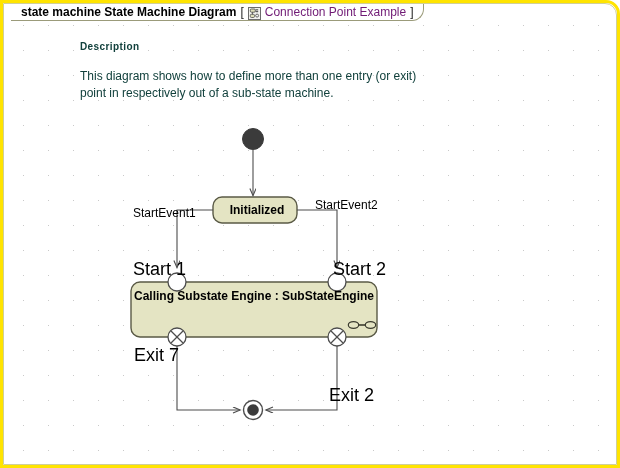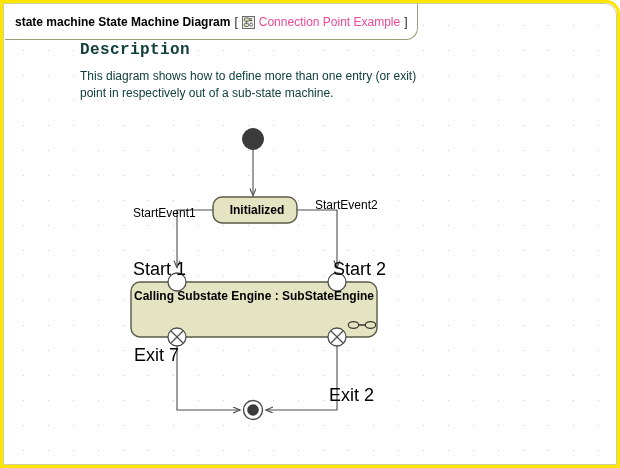--- a/index.html
+++ b/index.html
@@ -56,23 +56,23 @@
       radial-gradient(circle, #c9c9c9 0.6px, rgba(255,255,255,0) 0.8px);
     background-size: 25px 25px;
     background-position: 7px 9px;
     overflow: hidden;
     z-index: 1;
   }
 
   
   .title-tab {
     position: absolute;
-    left: 5px;
+    left: 11px;
     top: 4px;
-    height: 36px;
+    height: 17px;
     box-sizing: border-box;
     background: #ffffff;
     border-right: 1px solid #9b9b7a;
     border-bottom: 1px solid #9b9b7a;
     border-bottom-right-radius: 12px;
     padding: 0 9px 0 10px;
     display: flex;
     align-items: center;
     white-space: nowrap;
     z-index: 20;
@@ -96,34 +96,33 @@
   .title-icon {
     display: inline-block;
     width: 13px;
     height: 13px;
     margin: 0 4px 0 4px;
     position: relative;
     flex: 0 0 auto;
   }
   .title-alias {
     font-size: 12px;
-    color: #ec4899;
+    color: #701a75;
   }
 
   
   .desc-heading {
     position: absolute;
     left: 76px;
     top: 37px;
-    font-size: 16px;
+    font-size: 10px;
     font-weight: bold;
     color: #11403c;
     letter-spacing: 0.4px;
     z-index: 10;
-    font-family: Liberation Mono, monospace;
   }
   .desc-body {
     position: absolute;
     left: 76px;
     top: 64px;
     width: 350px;
     font-size: 12px;
     line-height: 17px;
     color: #11403c;
     z-index: 10;

